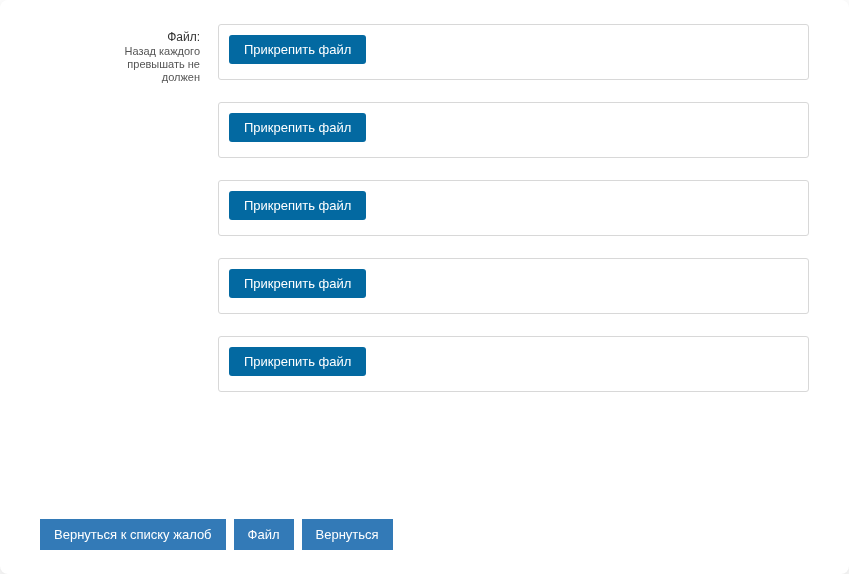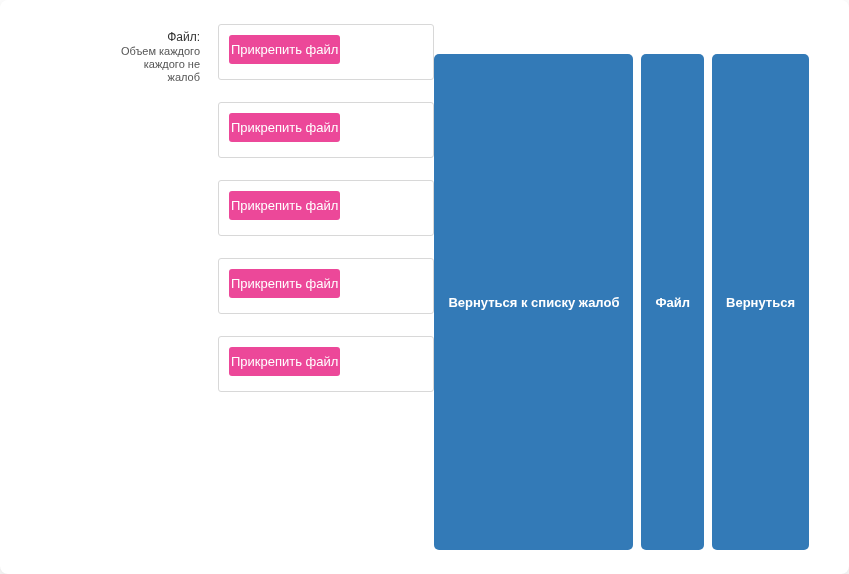--- a/index.html
+++ b/index.html
@@ -16,21 +16,21 @@
     }
     .page {
       width: 100%;
       height: 100%;
       background: #ffffff;
       padding: 24px 40px 24px 40px;
       border-radius: 8px;
       box-shadow: 0 8px 24px rgba(0,0,0,0.15);
       position: relative;
       display: flex;
-      flex-direction: row;
+      flex-direction: column;
     }
     .form-row {
       display: flex;
       align-items: flex-start;
       gap: 18px;
       flex: 1;
     }
     .label-col {
       width: 160px;
       text-align: right;
@@ -57,55 +57,54 @@
     }
     .file-slot {
       border: 1px solid #d8d8d8;
       border-radius: 3px;
       padding: 10px;
       min-height: 56px;
       display: flex;
       align-items: flex-start;
     }
     .attach-btn {
-      background: #ec4899;
+      background: #0369a1;
       color: #ffffff;
       border: none;
       border-radius: 3px;
-      padding: 7px 2px;
+      padding: 7px 15px;
       font-size: 13px;
       cursor: pointer;
     }
     .footer-actions {
       margin-top: 30px;
       display: flex;
       gap: 8px;
     }
     .primary-btn {
       background: #337ab7;
       color: #ffffff;
       border: none;
-      border-radius: 5px;
+      border-radius: 0;
       padding: 8px 14px;
       font-size: 13px;
       cursor: pointer;
-      font-weight: bold;
     }
   </style>
 </head>
 <body>
 
 <div class="page">
 
   <div class="form-row">
     <div class="label-col">
       <div class="label-title">Файл:</div>
-      <div class="label-sub">Объем каждого</div>
-      <div class="label-sub">каждого не</div>
-      <div class="label-sub">жалоб</div>
+      <div class="label-sub">Назад каждого</div>
+      <div class="label-sub">превышать не</div>
+      <div class="label-sub">должен</div>
     </div>
 
     <div class="fields-col">
 
       <div class="file-slot">
         <button class="attach-btn">Прикрепить файл</button>
       </div>
 
       <div class="file-slot">
         <button class="attach-btn">Прикрепить файл</button>

